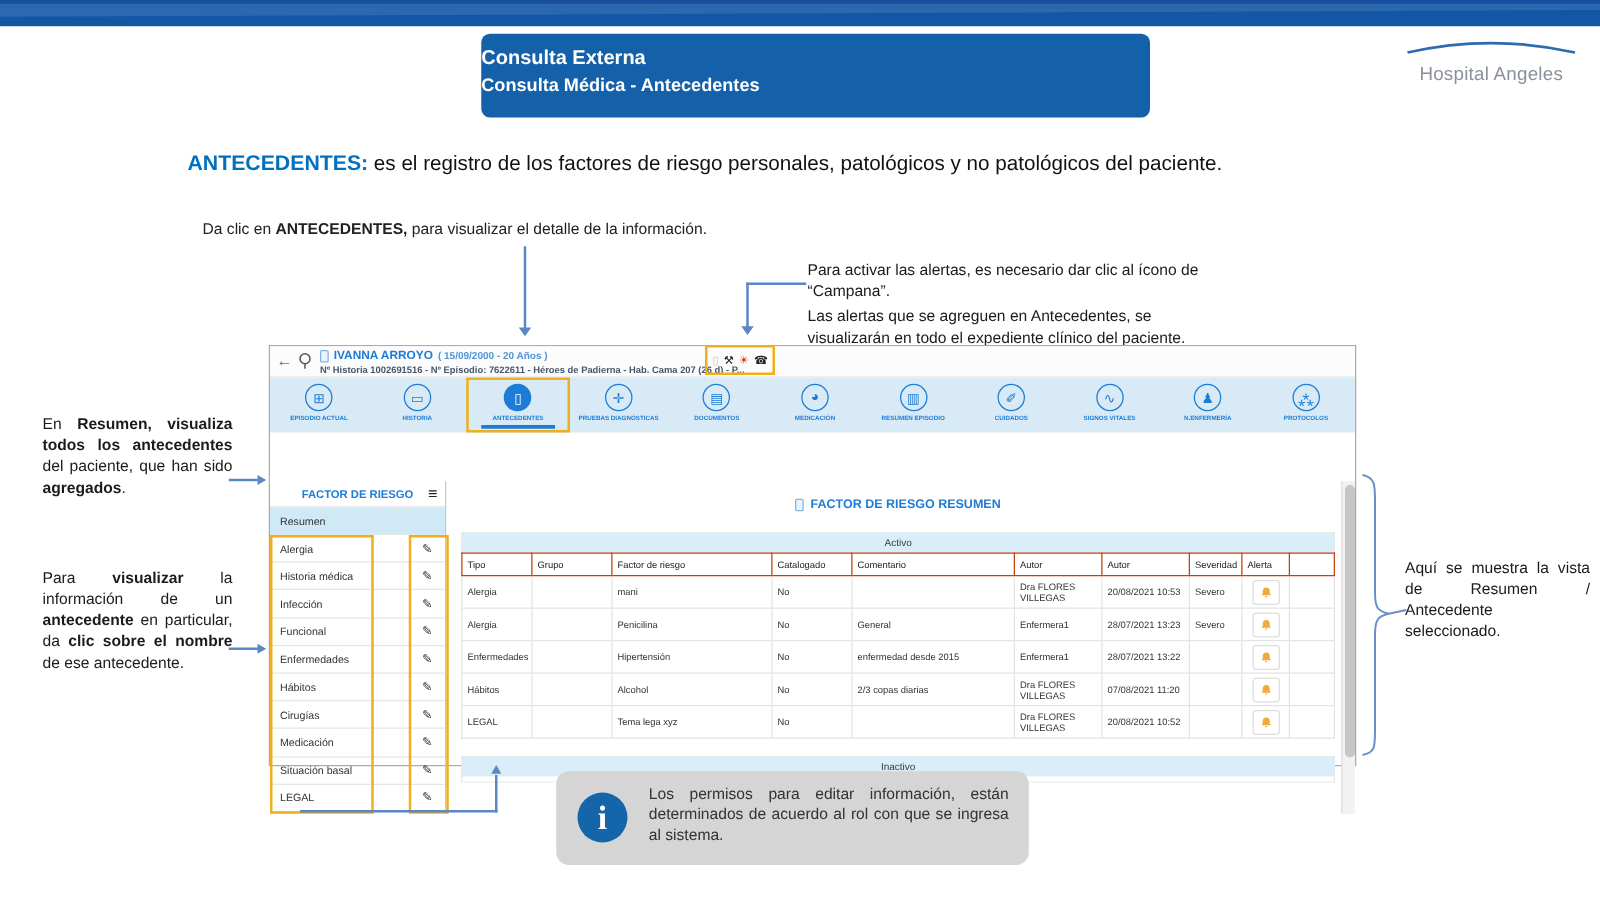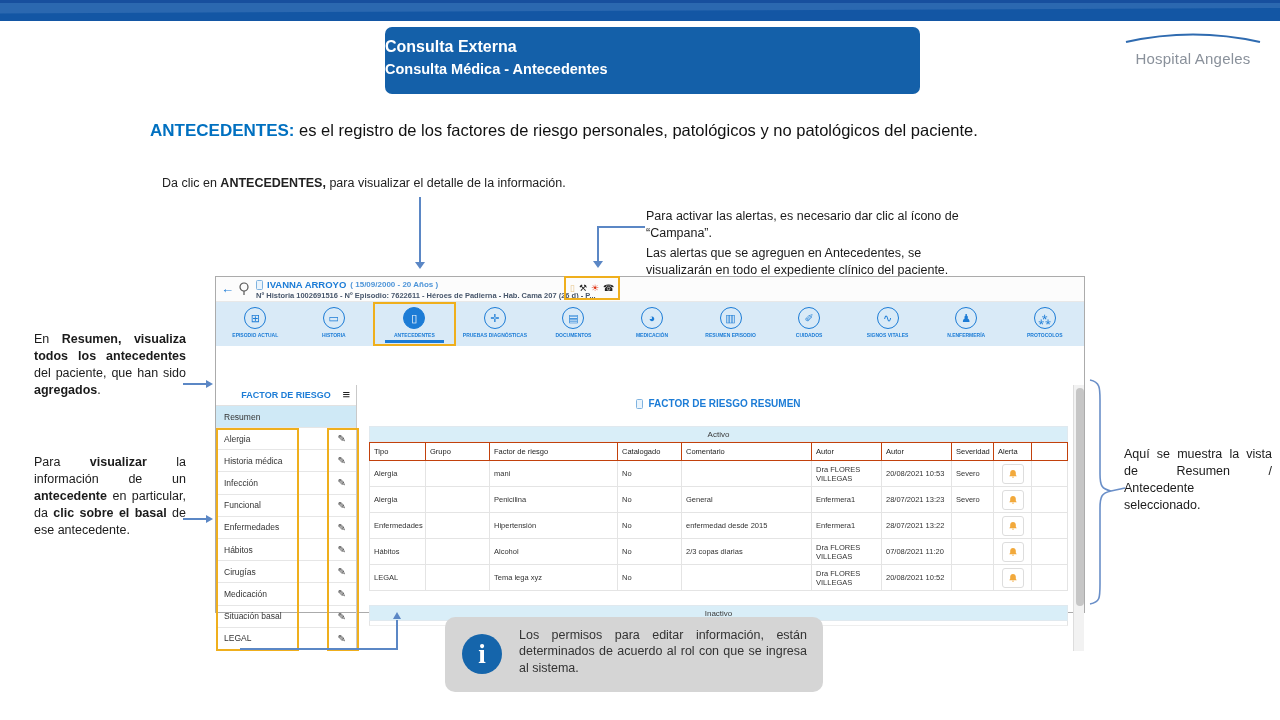--- a/index.html
+++ b/index.html
@@ -404,21 +404,21 @@
     </div>
   </div>
 
   <div class="note just annot1">
     <span>En </span><span class="b">Resumen</span><span class="b">, </span><span class="b">visualiza todos los antecedentes</span><span> del paciente, que han sido </span><span class="b">agregados</span><span>.</span>
   </div>
   <div class="line" style="left:183px;top:383px;width:24px;height:2px;"></div>
   <div class="arrow-right" style="left:206px;top:379.5px;"></div>
 
   <div class="note just annot2">
-    <span>Para </span><span class="b">visualizar</span><span> la información de un </span><span class="b">antecedente</span><span> en particular, da </span><span class="b">clic sobre el basal</span><span> de ese antecedente.</span>
+    <span>Para </span><span class="b">visualizar</span><span> la información de un </span><span class="b">antecedente</span><span> en particular, da </span><span class="b">clic sobre el nombre</span><span> de ese antecedente.</span>
   </div>
   <div class="line" style="left:183px;top:518px;width:24px;height:2px;"></div>
   <div class="arrow-right" style="left:206px;top:514.5px;"></div>
 
   <div class="line" style="left:240px;top:648px;width:158px;height:2px;"></div>
   <div class="line" style="left:396px;top:620px;width:2px;height:30px;"></div>
   <div class="arrow-up" style="left:392.5px;top:612px;"></div>
 
   <div class="info-box">
     <div class="info-icon">i</div>

